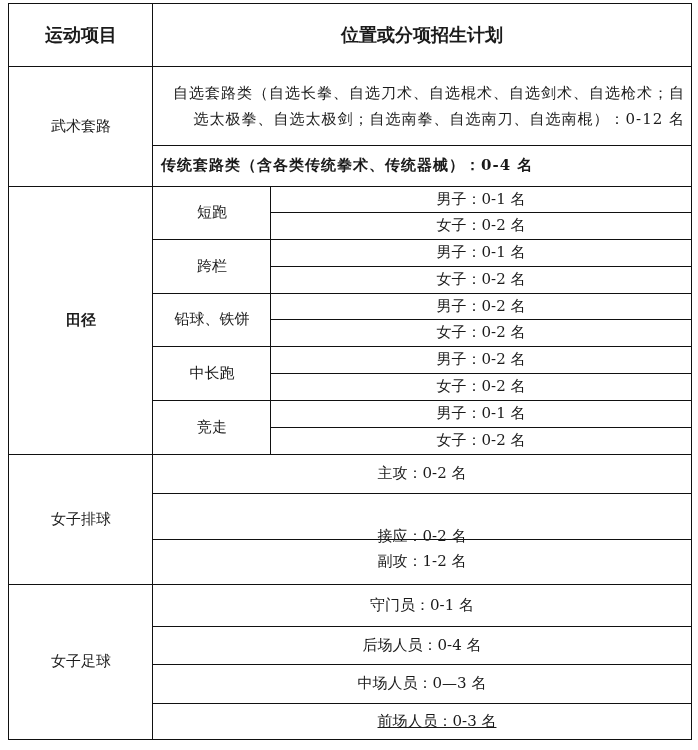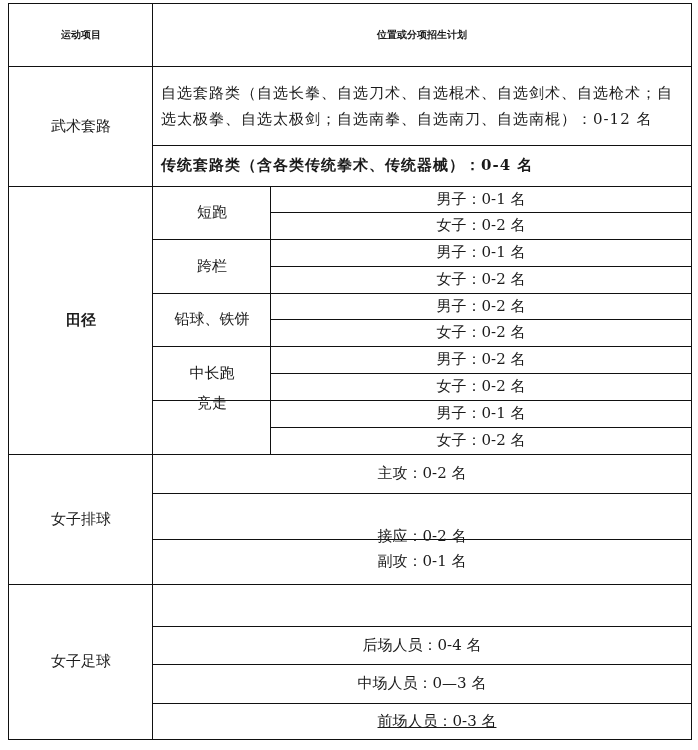--- a/index.html
+++ b/index.html
@@ -4,22 +4,22 @@
 <style>
   html, body { margin: 0; padding: 0; background: #ffffff; }
   body { width: 698px; height: 750px; position: relative; overflow: hidden;
          font-family: "DejaVu Serif", "Liberation Serif", serif; color: #1a1a1a; }
   .tbl { position: absolute; left: 8px; top: 3px; width: 684px; height: 737px;
          border: 1.5px solid #111; box-sizing: border-box; }
   .hl { position: absolute; height: 0; border-top: 1.5px solid #111; }
   .vl { position: absolute; width: 0; border-left: 1.5px solid #111; }
   .cell { position: absolute; display: flex; align-items: center; justify-content: center;
           box-sizing: border-box; font-size: 15px; text-align: center; }
-  .left { justify-content: flex-start; text-align: left; padding-left: 8px; padding-right: 6px; }
-  .hdr { font-family: "DejaVu Sans", "Liberation Sans", sans-serif; font-weight: bold; font-size: 10px; }
+  .left { justify-content: flex-start; text-align: right; padding-left: 8px; padding-right: 6px; }
+  .hdr { font-family: "DejaVu Sans", "Liberation Sans", sans-serif; font-weight: bold; font-size: 18px; }
   .para { font-size: 15px; line-height: 26px; letter-spacing: 1px; }
 </style>
 </head>
 <body>
 
 <div class="tbl">
 
   <div class="vl" style="left:143px; top:0; height:735px;"></div>
 
   <div class="vl" style="left:261px; top:182px; height:268px;"></div>
@@ -65,26 +65,27 @@
   <div class="cell" style="left:262px; top:262px; width:420px; height:27px;">女子：0-2 名</div>
 
   <div class="cell" style="left:144px; top:289px; width:118px; height:53px;text-align:center;">铅球、铁饼</div>
   <div class="cell" style="left:262px; top:289px; width:420px; height:26px;">男子：0-2 名</div>
   <div class="cell" style="left:262px; top:315px; width:420px; height:27px;">女子：0-2 名</div>
 
   <div class="cell" style="left:144px; top:342px; width:118px; height:54px;">中长跑</div>
   <div class="cell" style="left:262px; top:342px; width:420px; height:27px;">男子：0-2 名</div>
   <div class="cell" style="left:262px; top:369px; width:420px; height:27px;">女子：0-2 名</div>
 
-  <div class="cell" style="left:144px; top:372px; width:118px; height:54px;">竞走</div>
+  <div class="cell" style="left:144px; top:396px; width:118px; height:54px;">竞走</div>
   <div class="cell" style="left:262px; top:396px; width:420px; height:27px;">男子：0-1 名</div>
   <div class="cell" style="left:262px; top:423px; width:420px; height:27px;">女子：0-2 名</div>
 
   <div class="cell" style="left:0; top:450px; width:144px; height:130px;text-align:center;">女子排球</div>
   <div class="cell" style="left:144px; top:450px; width:538px; height:39px;">主攻：0-2 名</div>
   <div class="cell" style="left:144px; top:489px; width:538px; height:46px;margin-top:20px;">接应：0-2 名</div>
-  <div class="cell" style="left:144px; top:535px; width:538px; height:45px;">副攻：0-1 名</div>
+  <div class="cell" style="left:144px; top:535px; width:538px; height:45px;">副攻：1-2 名</div>
 
   <div class="cell" style="left:0; top:580px; width:144px; height:155px;">女子足球</div>
+  <div class="cell" style="left:144px; top:580px; width:538px; height:42px;">守门员：0-1 名</div>
   <div class="cell" style="left:144px; top:622px; width:538px; height:38px;">后场人员：0-4 名</div>
   <div class="cell" style="left:144px; top:660px; width:538px; height:39px;">中场人员：0—3 名</div>
   <div class="cell" style="left:159px; top:699px; width:538px; height:36px;text-decoration:underline;">前场人员：0-3 名</div>
 </div>
 
 </body></html>

